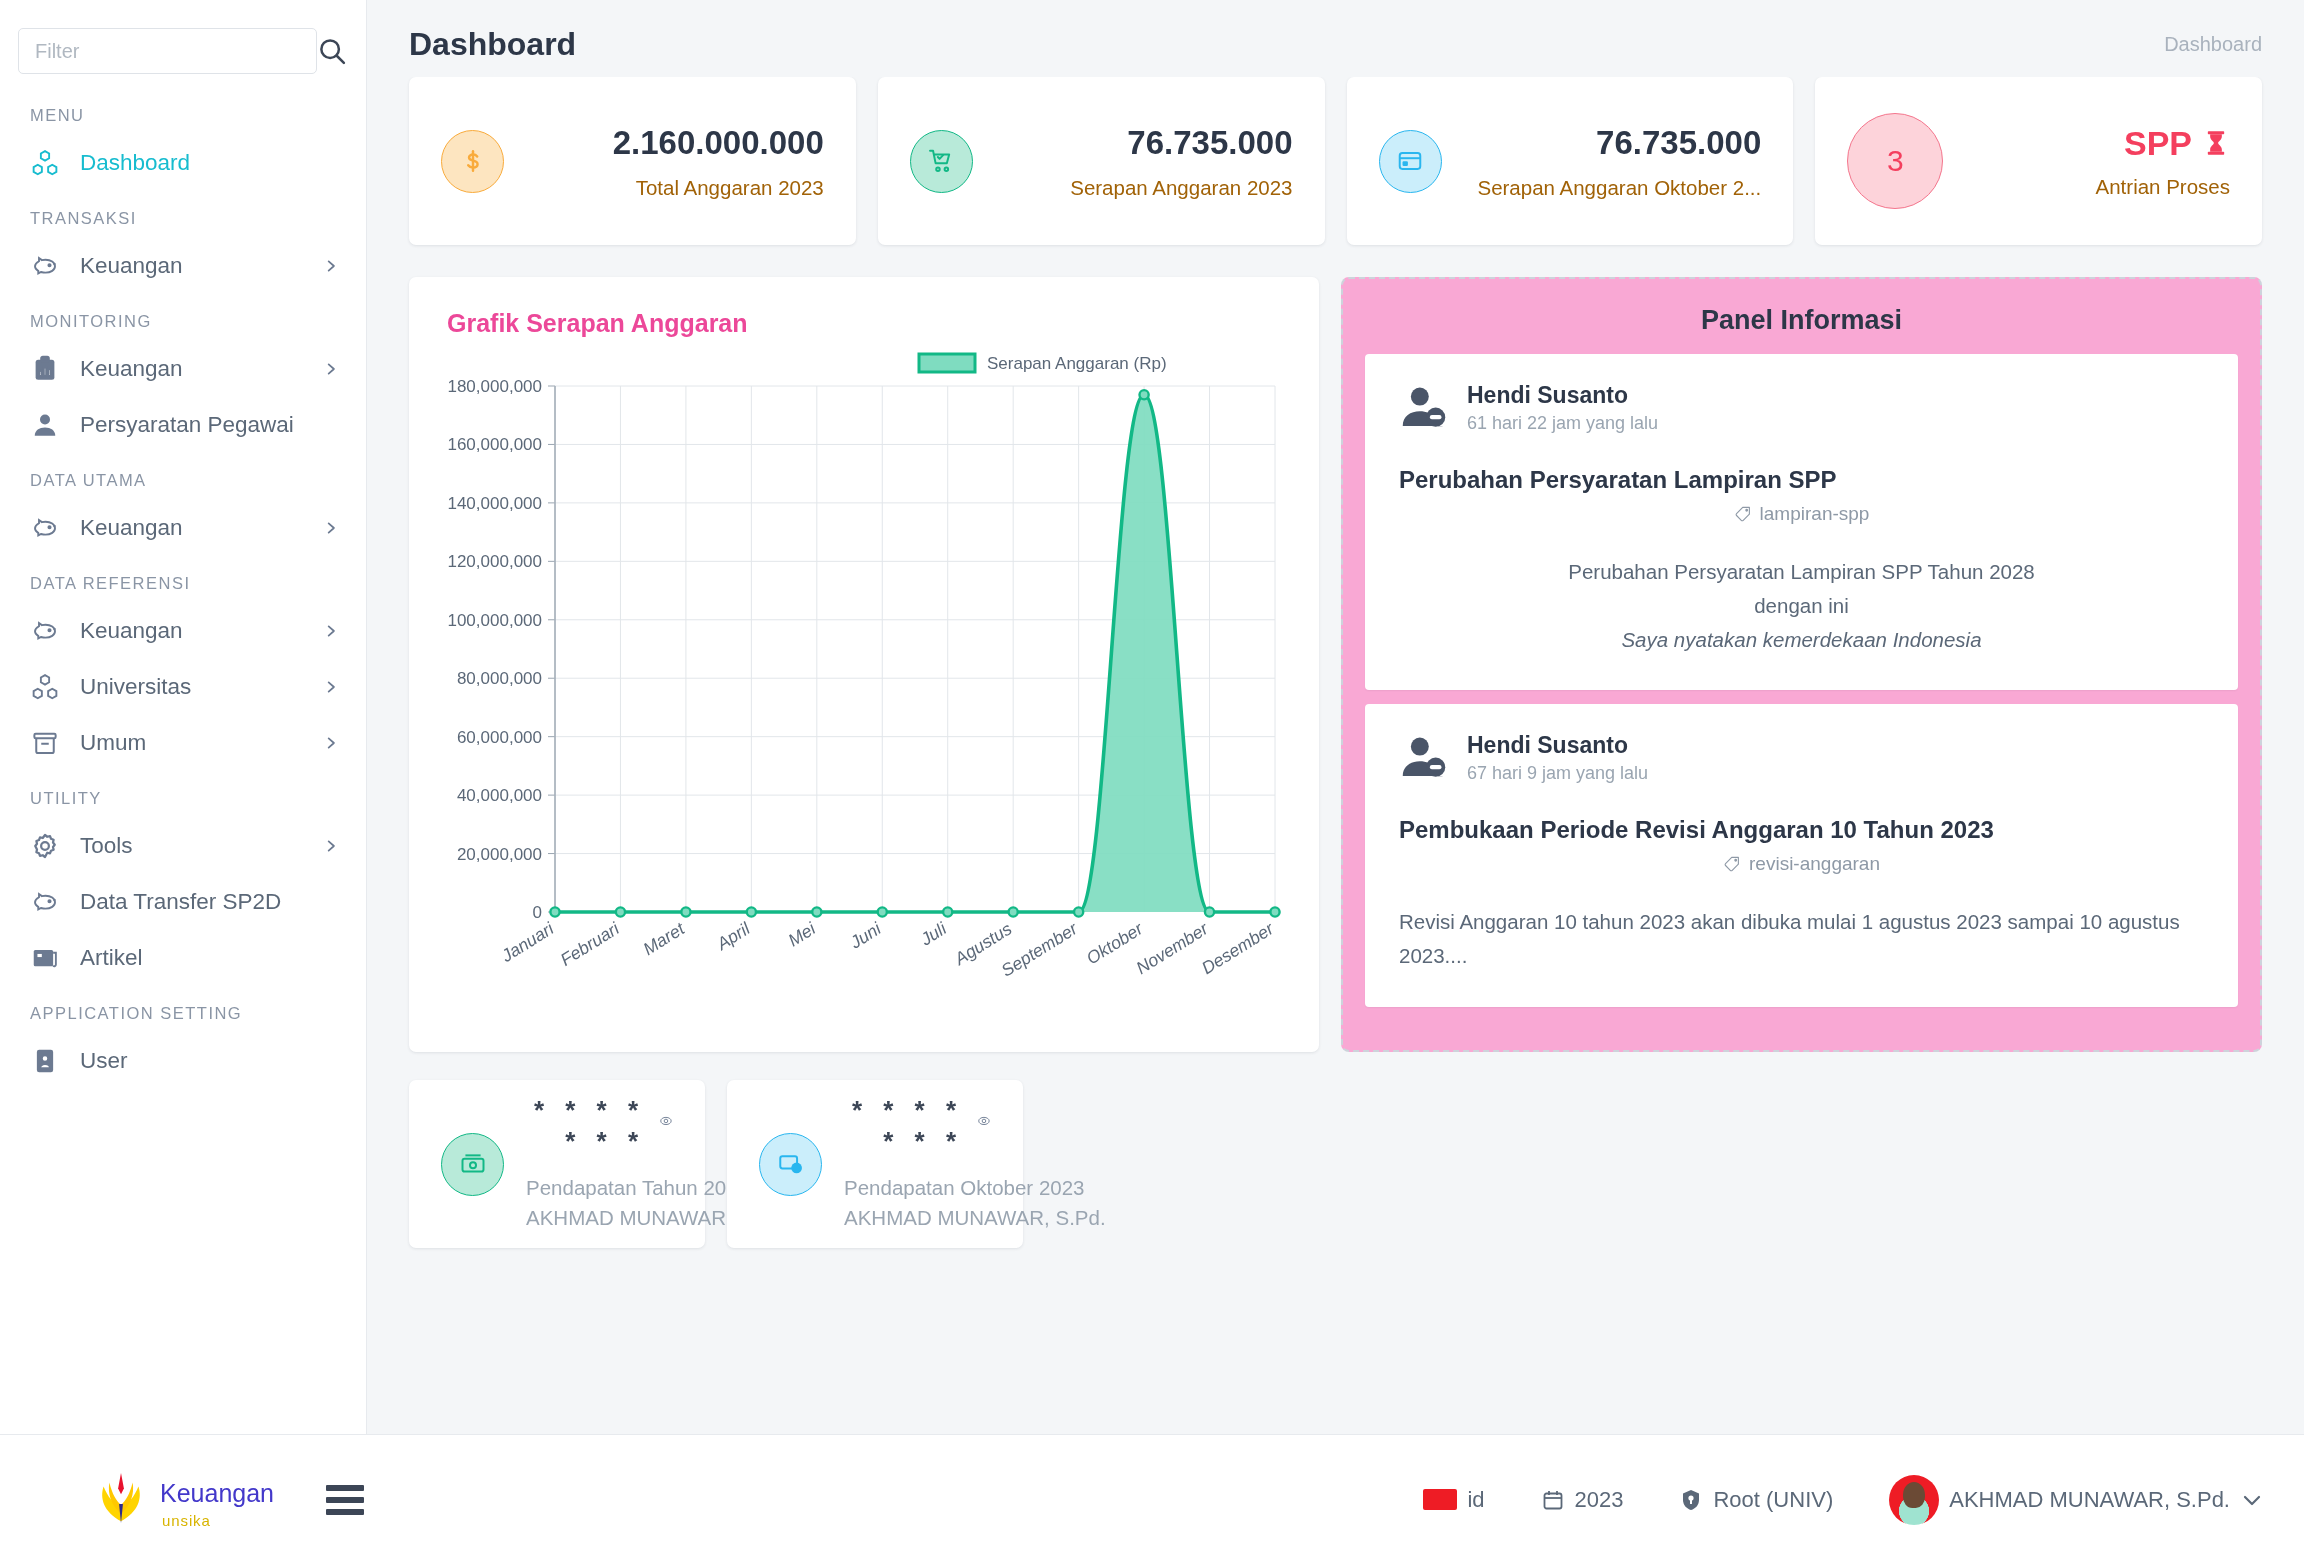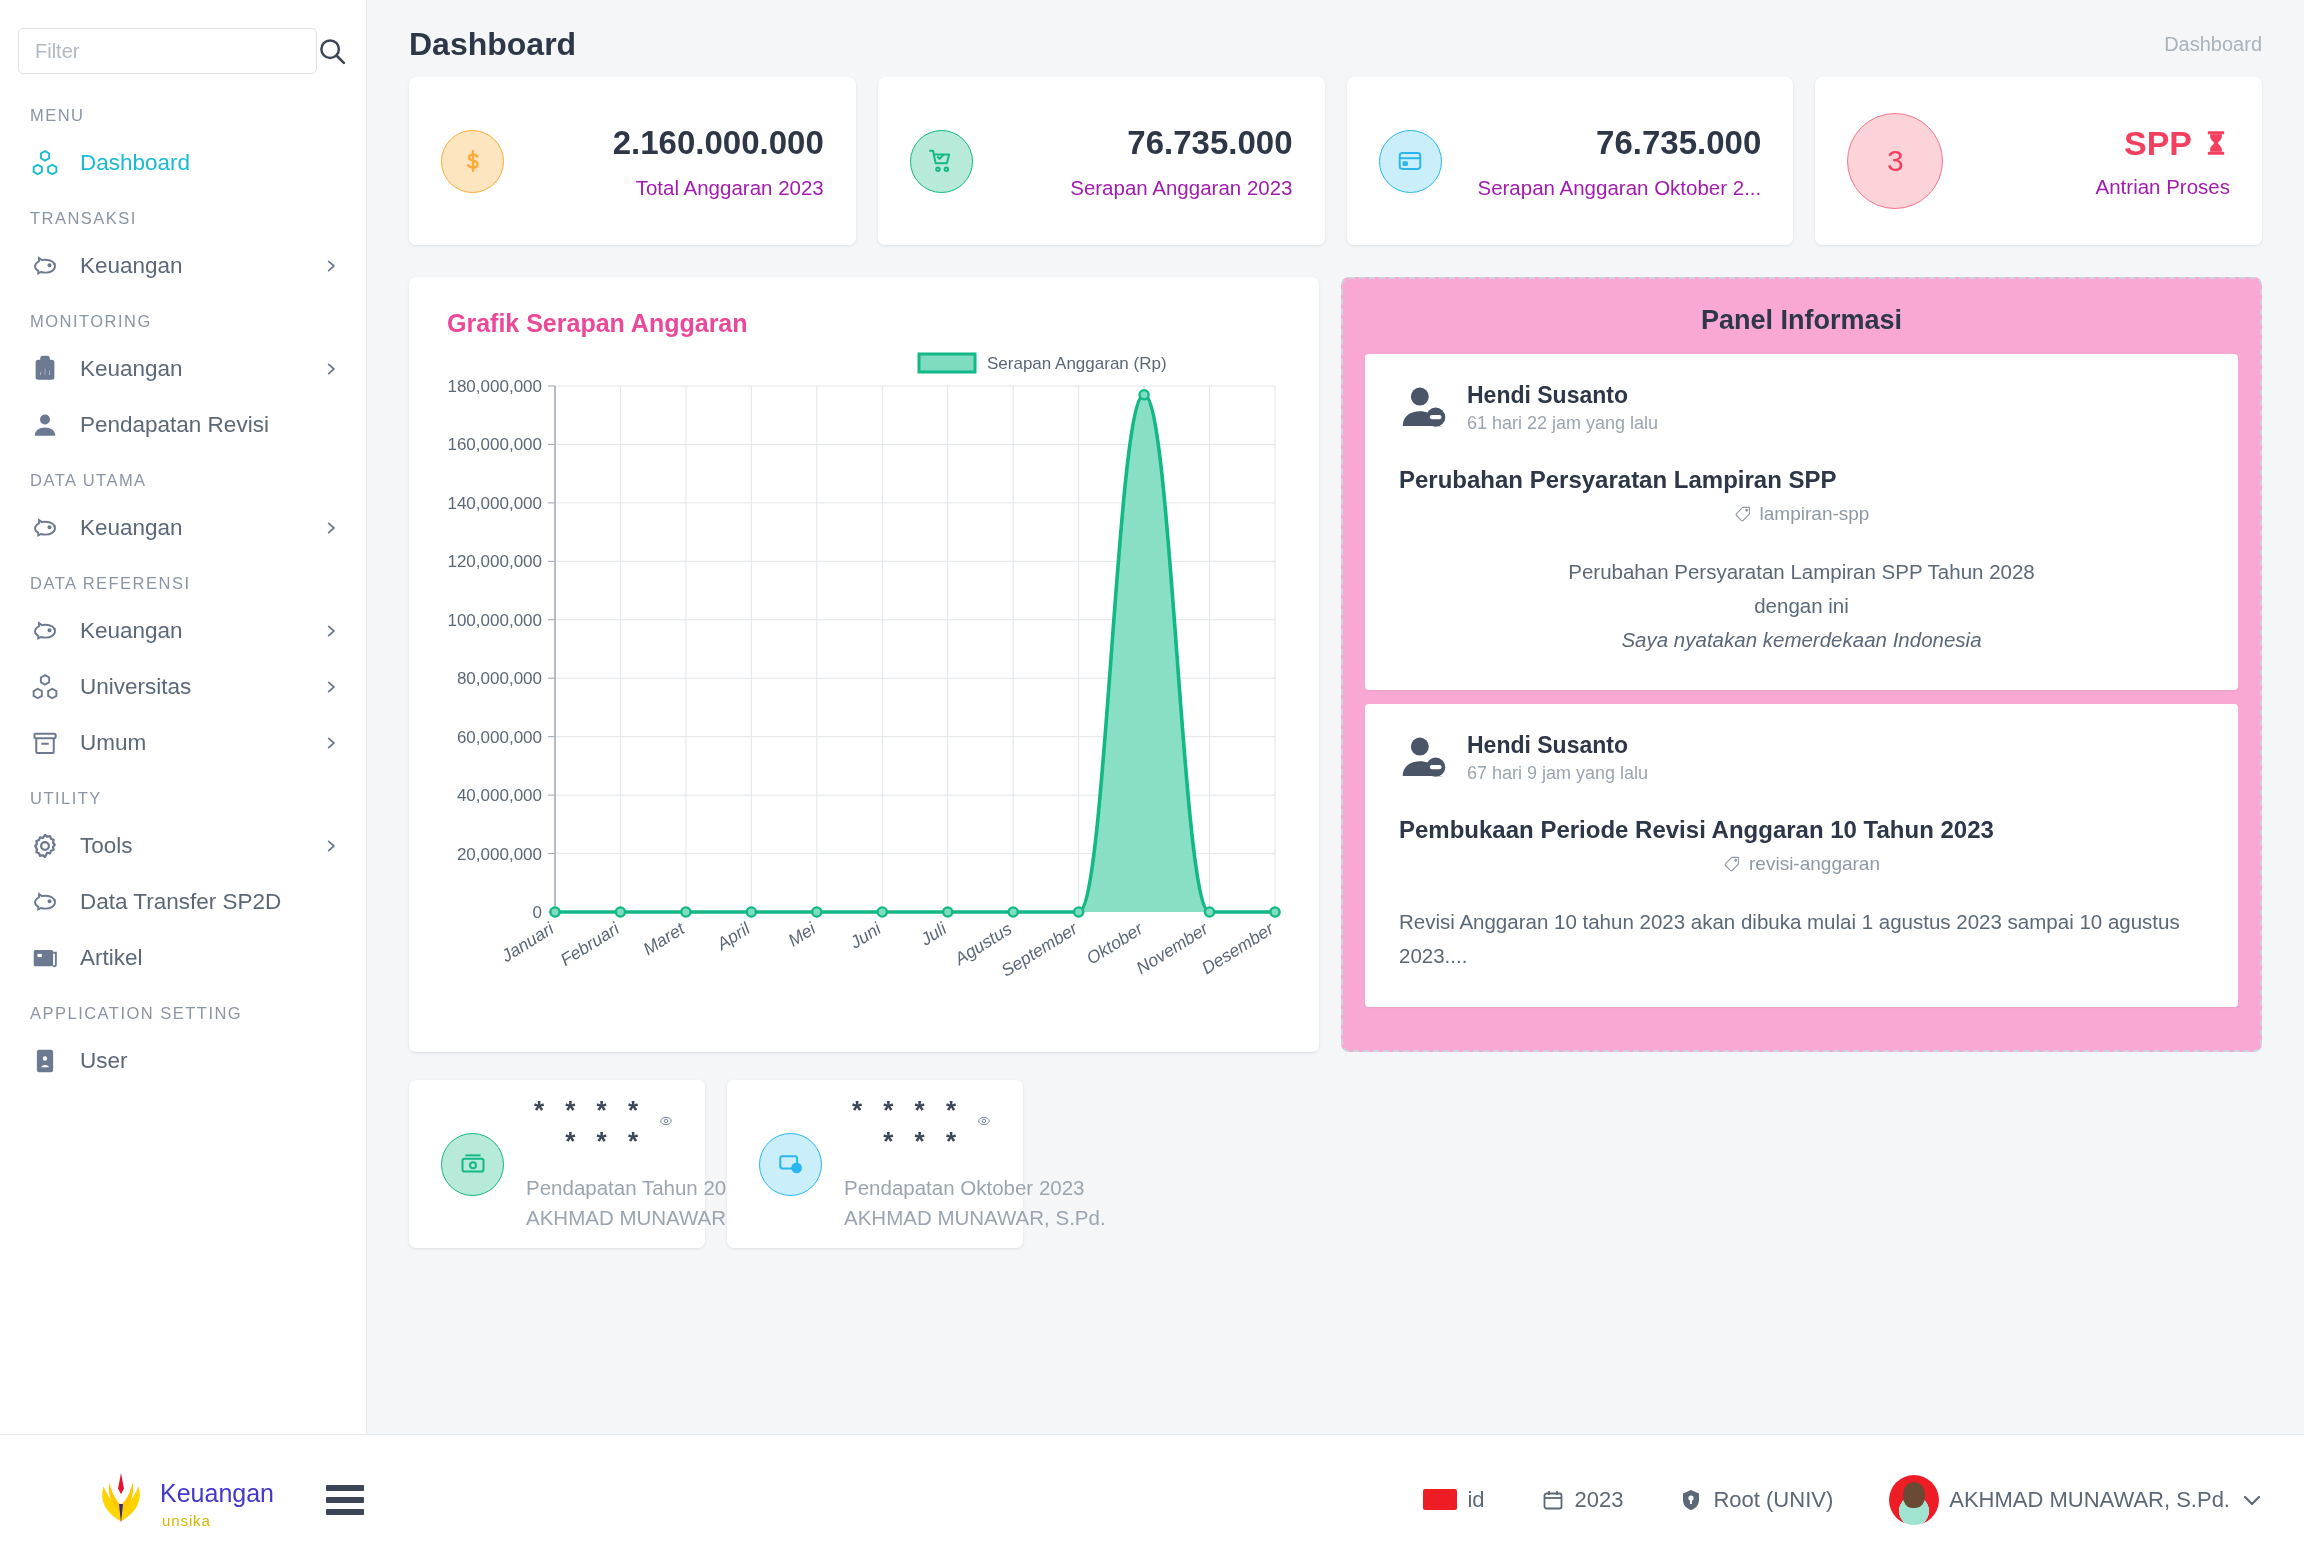--- a/index.html
+++ b/index.html
@@ -74,21 +74,21 @@
   }
   .stat-card { height: 168px; display: flex; align-items: center; padding: 0 32px; gap: 26px; }
   .stat-circle {
     width: 63px; height: 63px; border-radius: 50%;
     display: flex; align-items: center; justify-content: center;
     flex: 0 0 63px;
   }
   .stat-circle svg { width: 28px; height: 28px; display: block; }
   .stat-text { flex: 1 1 auto; min-width: 0; text-align: right; }
   .stat-value { font-size: 33px; font-weight: bold; color: #2d3748; line-height: 1.25; white-space: nowrap; }
-  .stat-label { font-size: 20.5px; color: #a21caf; margin-top: 12px; white-space: nowrap; overflow: hidden; text-overflow: ellipsis; }
+  .stat-label { font-size: 20.5px; color: #a16207; margin-top: 12px; white-space: nowrap; overflow: hidden; text-overflow: ellipsis; }
 
   .spp-circle {
     width: 96px; height: 96px; border-radius: 50%;
     background: #fdd3da; border: 1.5px solid #f4768d;
     display: flex; align-items: center; justify-content: center;
     flex: 0 0 96px; font-size: 30px; color: #f43f5e;
   }
   .spp-title { font-size: 34px; font-weight: bold; color: #f43f5e; display:flex; align-items:center; justify-content:flex-end; gap:10px;}
   .spp-title svg { width: 28px; height: 32px; display:block; }
 
@@ -203,21 +203,21 @@
             <span class="nav-label">Keuangan</span>
             <span class="chev"><svg viewBox="0 0 24 24" fill="none" stroke="currentColor" stroke-width="3">
                 <polyline points="8,4 17,12 8,20" stroke-linecap="round" stroke-linejoin="round"></polyline>
               </svg></span>
           </div>
           <div class="nav-item">
             <span class="nav-ico"><svg viewBox="0 0 24 24" fill="currentColor">
                 <circle cx="12" cy="7.6" r="4"></circle>
                 <path d="M3.8 20.5c0-4.3 3.7-6.6 8.2-6.6s8.2 2.3 8.2 6.6z"></path>
               </svg></span>
-            <span class="nav-label">Pendapatan Revisi</span>
+            <span class="nav-label">Persyaratan Pegawai</span>
           </div>
           <div class="nav-section">DATA UTAMA</div>
           <div class="nav-item">
             <span class="nav-ico"><svg viewBox="0 0 24 24" fill="none" stroke="currentColor" stroke-width="1.5">
                 <path d="M20 12.2c0-3.1-3.4-5.2-7.6-5.2-1 0-2 .1-2.9.3L7.2 5.6v2.6C5.2 9.3 4 10.6 4 12.2c0 1.5 1 2.8 2.6 3.7v2l2.2-1.1c1.1.3 2.3.5 3.6.5 4.2 0 7.6-2.1 7.6-5.1z"></path>
                 <circle cx="15.6" cy="11.4" r=".9" fill="currentColor"></circle>
                 <path d="M18.6 10.3h1.8"></path>
               </svg></span>
             <span class="nav-label">Keuangan</span>
             <span class="chev"><svg viewBox="0 0 24 24" fill="none" stroke="currentColor" stroke-width="3">

